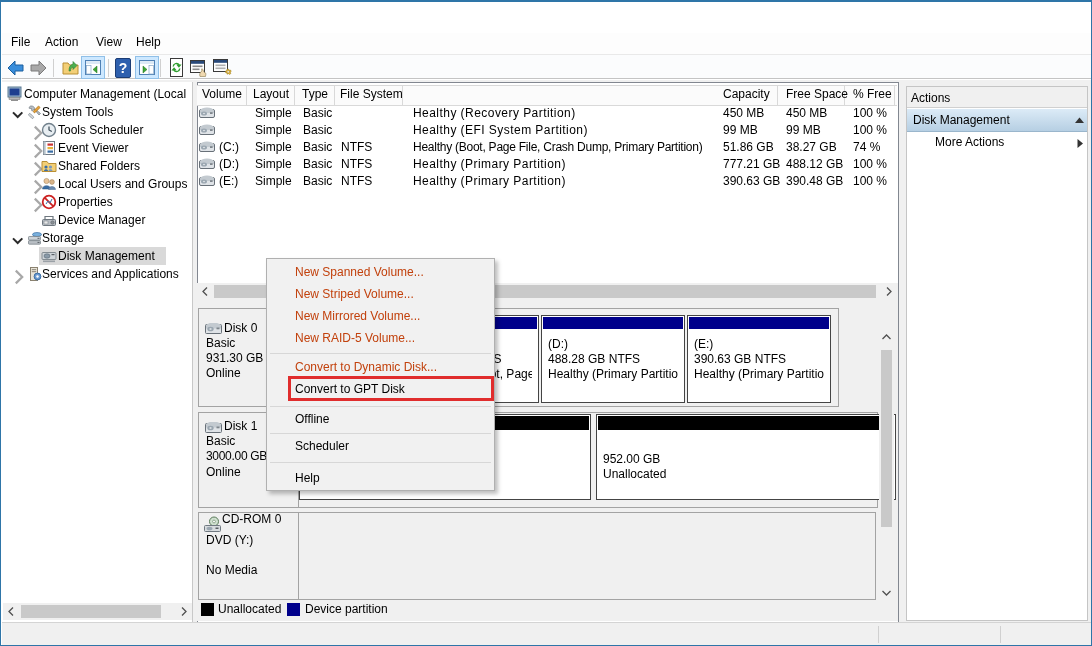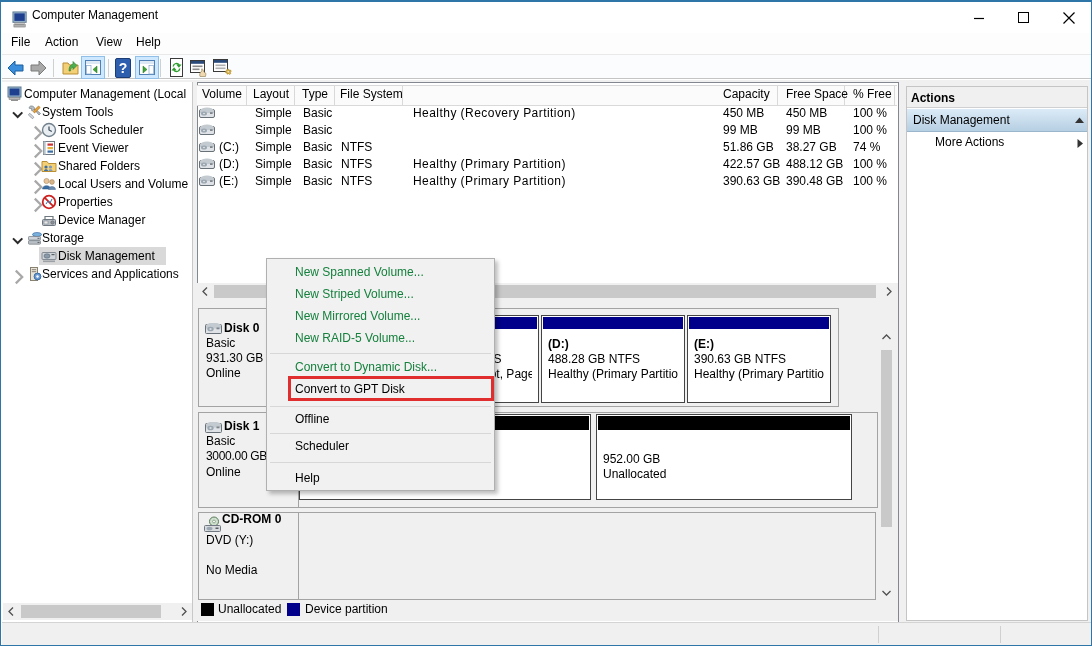--- a/index.html
+++ b/index.html
@@ -41,49 +41,31 @@
 #gview { position:absolute; left:-1px; top:225px; width:701px; height:292px; background:#f0f0f0; overflow:hidden; }
 .diskrow { position:absolute; left:1px; background:#f0f0f0; border:1px solid #a3a3a3; }
 .dlabel { position:absolute; left:0; top:0; width:100px; height:100%; background:#f0f0f0; border-right:1px solid #a3a3a3; }
 .pbox { position:absolute; background:#fff; border:1px solid #444; }
 .pbar-blue { position:absolute; left:1px; top:1px; right:1px; height:12px; background:#00008b; }
 .pbar-black { position:absolute; left:1px; top:1px; right:1px; height:14px; background:#000; }
 .ptext { position:absolute; left:6px; white-space:nowrap; overflow:hidden; }
 
 #cmenu { position:absolute; left:265px; top:256px; width:229px; height:233px; background:#f1f1f1; border:1px solid #b0b0b0; box-shadow:3px 3px 4px rgba(0,0,0,0.25); }
 .mitem { position:absolute; left:28px; white-space:nowrap; }
-.mgray { color:#15803d; }
+.mgray { color:#c2410c; }
 .msep { position:absolute; left:3px; right:3px; height:1px; background:#d7d7d7; }
 #redbox { position:absolute; left:287px; top:374px; width:206px; height:25px; border:3px solid #e02d2d; }
 #statusbar { position:absolute; left:1px; top:620px; width:1089px; height:23px; background:#f0f0f0; border-top:1px solid #d4d4d4; }
-.bold { font-weight:bold; }
+.bold { font-weight:normal; }
 .spacing { letter-spacing:-0.25px; }
 </style>
 </head>
 <body>
 <div id="win">
 
-  <div id="titlebar">
-    <svg class="abs" style="left:10px;top:7px" width="17" height="17" viewBox="0 0 18 18">
-      <rect x="1" y="1" width="14" height="11" fill="#9db6cc" stroke="#5a7a94"></rect>
-      <rect x="2.5" y="2.5" width="11" height="8" fill="#1f3f8f"></rect>
-      <rect x="3" y="12.5" width="10" height="2" fill="#c8c8c8" stroke="#8a8a8a" stroke-width="0.5"></rect>
-      <rect x="2" y="14.5" width="12" height="2.5" fill="#b0b0b0" stroke="#707070" stroke-width="0.5"></rect>
-    </svg>
-    <span id="title-text">Computer Management</span>
-    <div class="winbtn" style="left:951px"><svg width="46" height="29">
-          <line x1="21" y1="14.5" x2="31" y2="14.5" stroke="#000" stroke-width="1.2"></line>
-        </svg></div>
-    <div class="winbtn" style="left:997px"><svg width="46" height="29">
-          <rect x="19.5" y="8.5" width="10" height="10" fill="none" stroke="#000" stroke-width="1"></rect>
-        </svg></div>
-    <div class="winbtn" style="left:1043px"><svg width="46" height="29">
-          <path d="M18.5 8.5 L29.5 19.5 M29.5 8.5 L18.5 19.5" stroke="#000" stroke-width="1.2" fill="none"></path>
-        </svg></div>
-  </div>
 
   <div id="menubar">
     <span style="left:9px">File</span>
     <span style="left:43px">Action</span>
     <span style="left:94px">View</span>
     <span style="left:134px">Help</span>
   </div>
 
   <div id="toolbar">
     <svg class="abs" style="left:5px;top:4px" width="18" height="18" viewBox="0 0 18 18">
@@ -183,21 +165,21 @@
       <svg class="tico" style="left:28px;top:79px" width="10" height="10" viewBox="0 0 10 10">
           <path d="M3 1 L7 5 L3 9" fill="none" stroke="#a8a8a8" stroke-width="1.4"></path>
         </svg>
       <svg class="tico" style="left:39px;top:76px" width="16" height="16" viewBox="0 0 16 16">
         <path d="M1 3.5 L6 3.5 L7.5 5.5 L15 5.5 L15 13.5 L1 13.5 Z" fill="#f3cf76" stroke="#b98f35"></path>
         <circle cx="5" cy="9" r="1.6" fill="#3a6ea5"></circle>
         <circle cx="9.5" cy="9" r="1.6" fill="#7a9ac0"></circle>
         <path d="M3 13 C3 10.8 7 10.8 7 13 Z" fill="#3a6ea5"></path>
         <path d="M7.5 13 C7.5 10.8 11.5 10.8 11.5 13 Z" fill="#7a9ac0"></path>
       </svg>
-      <div class="trow" style="left:56px;top:93px">Local Users and Volume</div>
+      <div class="trow" style="left:56px;top:93px">Local Users and Groups</div>
       <svg class="tico" style="left:28px;top:97px" width="10" height="10" viewBox="0 0 10 10">
           <path d="M3 1 L7 5 L3 9" fill="none" stroke="#a8a8a8" stroke-width="1.4"></path>
         </svg>
       <svg class="tico" style="left:39px;top:94px" width="16" height="16" viewBox="0 0 16 16">
         <circle cx="5.5" cy="5" r="2.6" fill="#e8c49a" stroke="#9a7a50" stroke-width="0.5"></circle>
         <path d="M1.5 13 C1.5 8.5 9.5 8.5 9.5 13 Z" fill="#3a6ea5" stroke="#24507e" stroke-width="0.5"></path>
         <circle cx="11" cy="6" r="2.4" fill="#d8b48a" stroke="#9a7a50" stroke-width="0.5"></circle>
         <path d="M7.5 13.5 C7.5 9.5 14.5 9.5 14.5 13.5 Z" fill="#6a8ab0" stroke="#46688e" stroke-width="0.5"></path>
       </svg>
       <div class="trow" style="left:56px;top:111px">Properties</div>
@@ -287,54 +269,56 @@
       <div class="lrow" style="top:39px;left:-1px;width:699px">
         <svg class="lcell" style="left:2px;top:2px" width="16" height="13" viewBox="0 0 16 13">
             <rect x="0.5" y="2.5" width="15" height="8" rx="1.5" fill="#dfe3e7" stroke="#687078"></rect>
             <path d="M1 3.2 A7.5 4.5 0 0 1 15 3.5 L15 6 L1 6 Z" fill="#c3cad0" stroke="none"></path>
             <ellipse cx="5" cy="6.5" rx="3" ry="2" fill="#9aa6b0"></ellipse>
             <ellipse cx="5" cy="6.5" rx="1.2" ry="0.8" fill="#d8dde1"></ellipse>
             <rect x="11" y="5.2" width="2.6" height="1.8" fill="#7e858c"></rect>
           </svg>
         <span class="lcell" style="left:58px">Simple</span>
           <span class="lcell" style="left:106px">Basic</span>
+        <span class="lcell" style="left:216px;letter-spacing:0.45px">Healthy (EFI System Partition)</span>
         <span class="lcell" style="left:526px">99 MB</span>
           <span class="lcell" style="left:589px">99 MB</span>
           <span class="lcell" style="left:656px">100 %</span>
       </div>
       <div class="lrow" style="top:56px;left:-1px;width:699px">
         <svg class="lcell" style="left:2px;top:2px" width="16" height="13" viewBox="0 0 16 13">
             <rect x="0.5" y="2.5" width="15" height="8" rx="1.5" fill="#dfe3e7" stroke="#687078"></rect>
             <path d="M1 3.2 A7.5 4.5 0 0 1 15 3.5 L15 6 L1 6 Z" fill="#c3cad0" stroke="none"></path>
             <ellipse cx="5" cy="6.5" rx="3" ry="2" fill="#9aa6b0"></ellipse>
             <ellipse cx="5" cy="6.5" rx="1.2" ry="0.8" fill="#d8dde1"></ellipse>
             <rect x="11" y="5.2" width="2.6" height="1.8" fill="#7e858c"></rect>
           </svg>
         <span class="lcell" style="left:22px">(C:)</span>
         <span class="lcell" style="left:58px">Simple</span>
           <span class="lcell" style="left:106px">Basic</span>
         <span class="lcell" style="left:144px">NTFS</span>
+        <span class="lcell spacing" style="left:216px">Healthy (Boot, Page File, Crash Dump, Primary Partition)</span>
         <span class="lcell" style="left:526px">51.86 GB</span>
           <span class="lcell" style="left:589px">38.27 GB</span>
           <span class="lcell" style="left:656px">74 %</span>
       </div>
       <div class="lrow" style="top:73px;left:-1px;width:699px">
         <svg class="lcell" style="left:2px;top:2px" width="16" height="13" viewBox="0 0 16 13">
             <rect x="0.5" y="2.5" width="15" height="8" rx="1.5" fill="#dfe3e7" stroke="#687078"></rect>
             <path d="M1 3.2 A7.5 4.5 0 0 1 15 3.5 L15 6 L1 6 Z" fill="#c3cad0" stroke="none"></path>
             <ellipse cx="5" cy="6.5" rx="3" ry="2" fill="#9aa6b0"></ellipse>
             <ellipse cx="5" cy="6.5" rx="1.2" ry="0.8" fill="#d8dde1"></ellipse>
             <rect x="11" y="5.2" width="2.6" height="1.8" fill="#7e858c"></rect>
           </svg>
         <span class="lcell" style="left:22px">(D:)</span>
         <span class="lcell" style="left:58px">Simple</span>
           <span class="lcell" style="left:106px">Basic</span>
         <span class="lcell" style="left:144px">NTFS</span>
         <span class="lcell" style="left:216px;letter-spacing:0.45px">Healthy (Primary Partition)</span>
-        <span class="lcell" style="left:526px">422.57 GB</span>
+        <span class="lcell" style="left:526px">777.21 GB</span>
           <span class="lcell" style="left:589px">488.12 GB</span>
           <span class="lcell" style="left:656px">100 %</span>
       </div>
       <div class="lrow" style="top:90px;left:-1px;width:699px">
         <svg class="lcell" style="left:2px;top:2px" width="16" height="13" viewBox="0 0 16 13">
             <rect x="0.5" y="2.5" width="15" height="8" rx="1.5" fill="#dfe3e7" stroke="#687078"></rect>
             <path d="M1 3.2 A7.5 4.5 0 0 1 15 3.5 L15 6 L1 6 Z" fill="#c3cad0" stroke="none"></path>
             <ellipse cx="5" cy="6.5" rx="3" ry="2" fill="#9aa6b0"></ellipse>
             <ellipse cx="5" cy="6.5" rx="1.2" ry="0.8" fill="#d8dde1"></ellipse>
             <rect x="11" y="5.2" width="2.6" height="1.8" fill="#7e858c"></rect>
@@ -396,21 +380,21 @@
         <div class="abs" style="left:9px;top:58px">Online</div>
 
         <div class="diskrow" style="top:104px;width:680px;height:96px">
           <div class="dlabel" style="width:100px"></div>
         </div>
         <div class="pbox" style="left:102px;top:106px;width:292px;height:86px">
           <div class="pbar-black"></div>
           <div class="ptext" style="top:37px">2047.97 GB</div>
           <div class="ptext" style="top:52px">Unallocated</div>
         </div>
-        <div class="pbox" style="left:399px;top:106px;width:256px;height:86px">
+        <div class="pbox" style="left:399px;top:106px;width:300px;height:86px">
           <div class="pbar-black"></div>
           <div class="ptext" style="top:37px">952.00 GB</div>
           <div class="ptext" style="top:52px">Unallocated</div>
         </div>
         <svg class="abs" style="left:8px;top:114px" width="17" height="13" viewBox="0 0 17 13">
             <rect x="0.5" y="1.5" width="16" height="9" rx="1" fill="#dfe3e7" stroke="#687078"></rect>
             <path d="M1 2.4 A8 4.5 0 0 1 16 2.6 L16 5.5 L1 5.5 Z" fill="#c3cad0"></path>
             <ellipse cx="5.5" cy="6" rx="3.2" ry="2.3" fill="#9aa6b0"></ellipse>
             <ellipse cx="5.5" cy="6" rx="1.2" ry="0.9" fill="#d8dde1"></ellipse>
             <rect x="11.5" y="4.5" width="3" height="1.8" fill="#7e858c"></rect>

